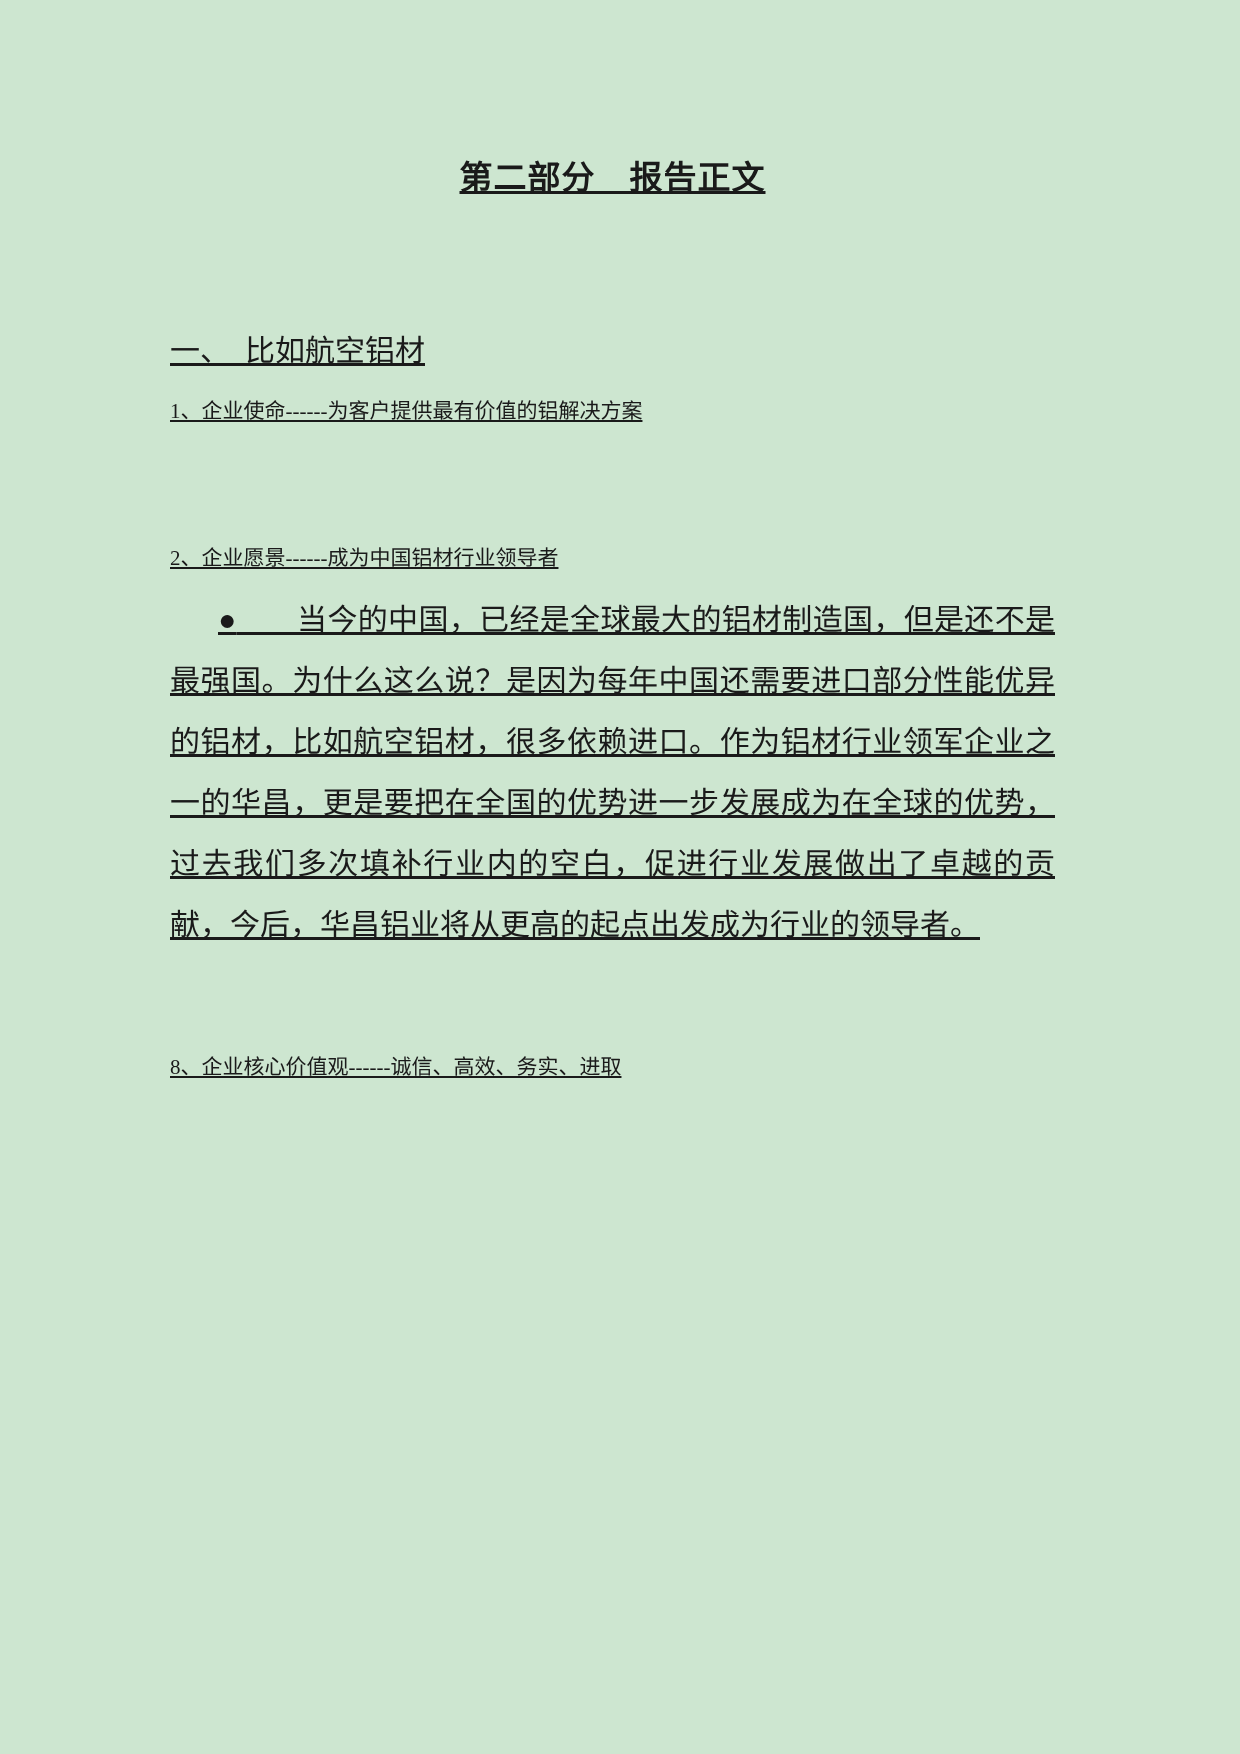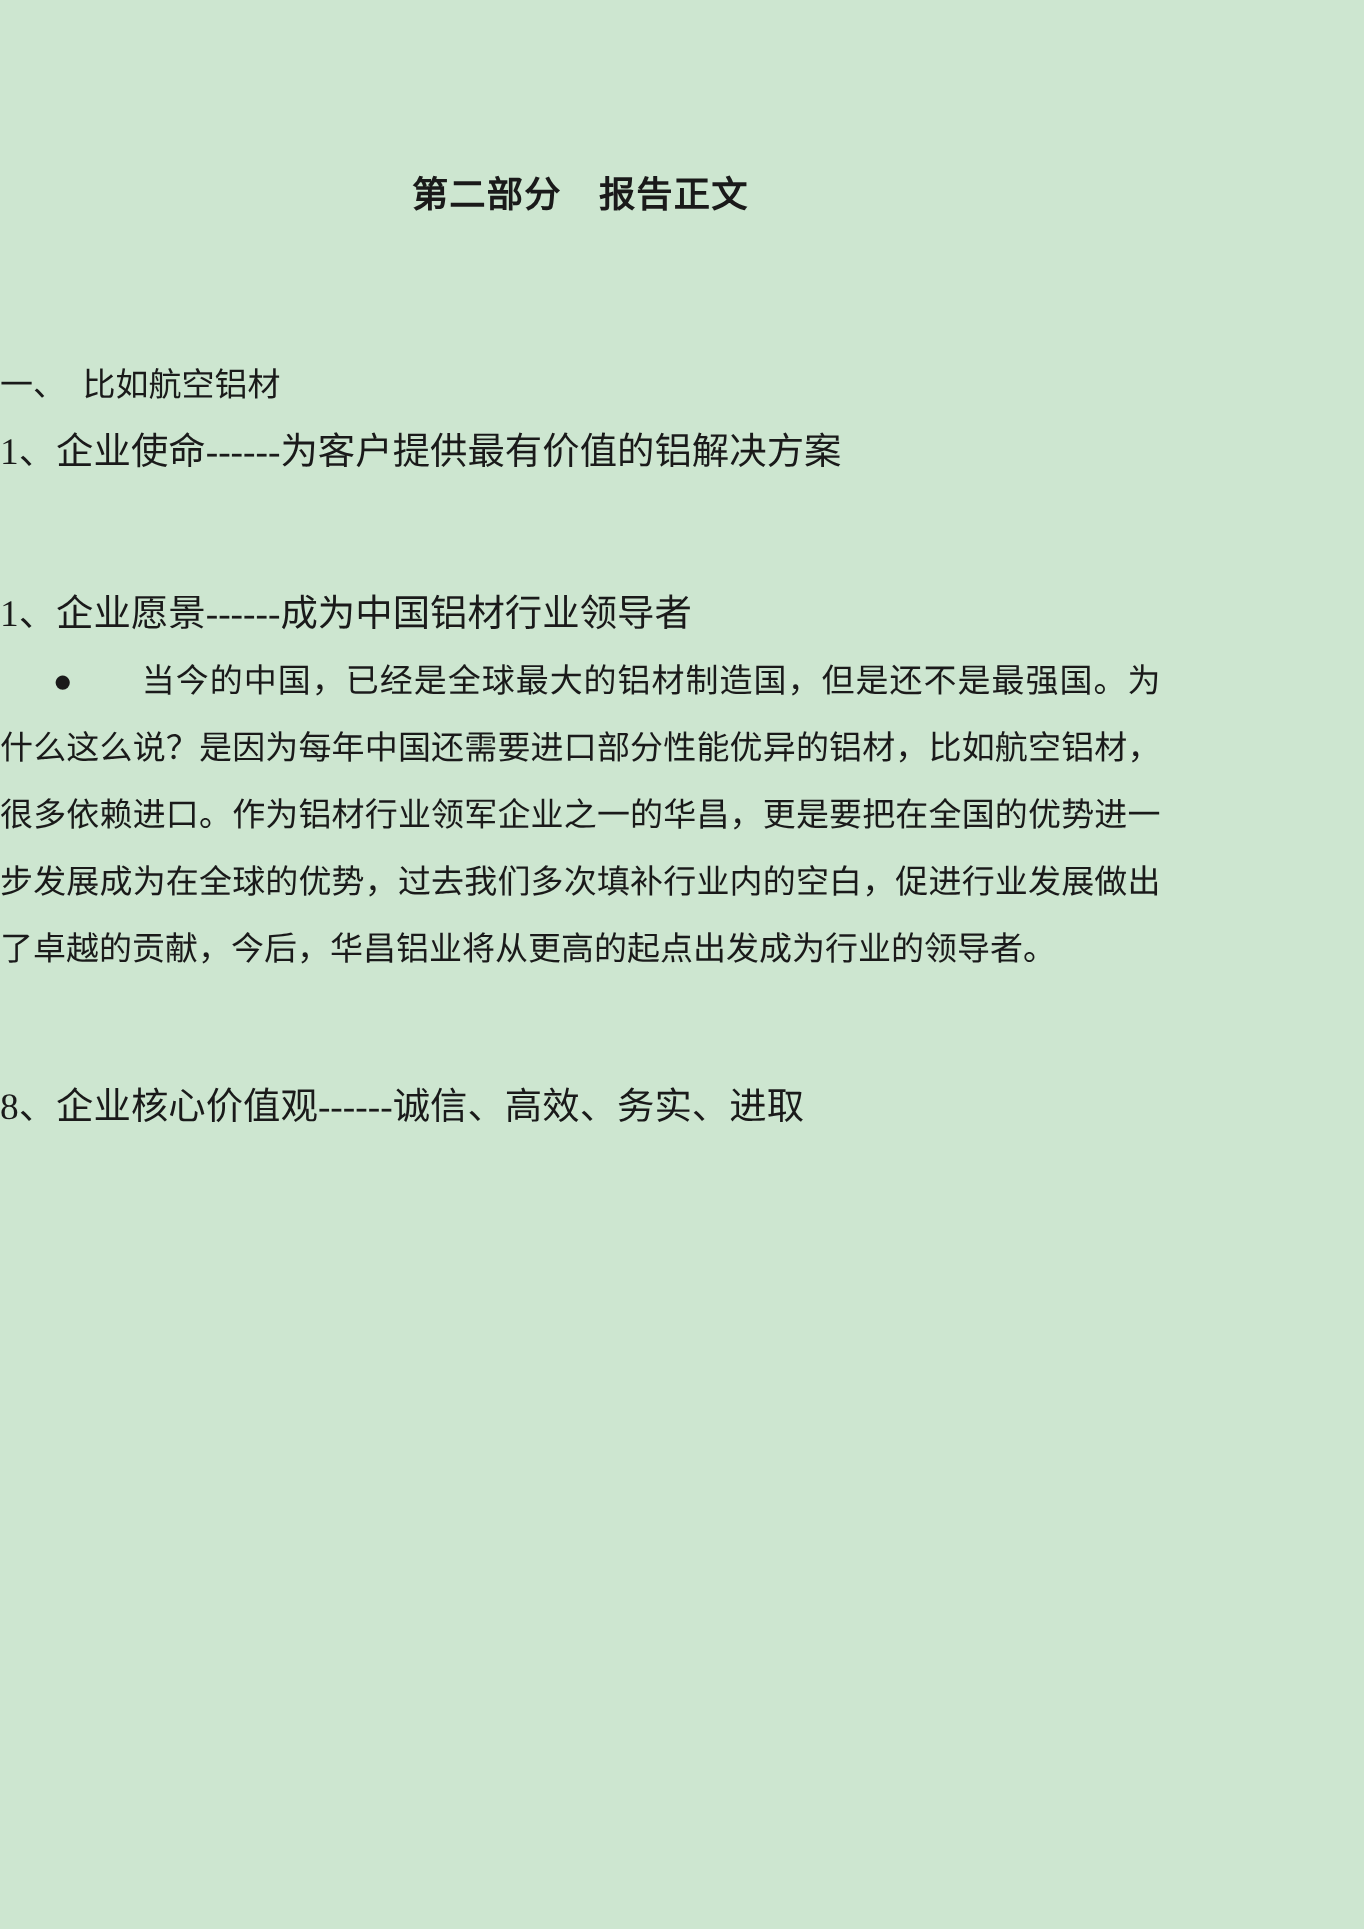--- a/index.html
+++ b/index.html
@@ -10,38 +10,40 @@
     position: relative;
     width: 1240px;
     height: 1754px;
     background: #cde6d0;
     color: #1a1a1a;
     font-family: "Liberation Serif", "DejaVu Serif", serif;
     overflow: hidden;
     box-sizing: border-box;
   }
   .content {
+    padding-left: 170px;
     padding-right: 185px; 
+    text-decoration: underline;
   }
   .doc-title {
     padding-top: 158px;
     font-size: 33px;
     line-height: 40px;
     font-weight: bold;
     text-align: center;
     letter-spacing: 1px;
   }
   .section-heading {
     margin-top: 122px;
     font-size: 30px;
     line-height: 61px;
     text-align: left;
   }
   .item-heading {
-    font-size: 34px;
+    font-size: 21px;
     line-height: 61px;
     text-align: left;
   }
   .body-para {
     margin: 0;
     font-size: 30px;
     line-height: 61px;
     text-align: justify;
     text-indent: 48px;
   }
@@ -60,21 +62,21 @@
 
     <div class="doc-title">第二部分　报告正文</div>
 
     <div class="section-heading">一、　比如航空铝材</div>
 
     <div class="item-heading">1、企业使命------为客户提供最有价值的铝解决方案</div>
 
 
     <div class="spacer-a"></div>
 
-    <div class="item-heading">1、企业愿景------成为中国铝材行业领导者</div>
+    <div class="item-heading">2、企业愿景------成为中国铝材行业领导者</div>
 
     <p class="body-para"><span class="bullet">●</span><span>　　当今的中国，已经是全球最大的铝材制造国，但是还不是最强国。为什么这么说？是因为每年中国还需要进口部分性能优异的铝材，比如航空铝材，很多依赖进口。作为铝材行业领军企业之一的华昌，更是要把在全国的优势进一步发展成为在全球的优势，过去我们多次填补行业内的空白，促进行业发展做出了卓越的贡献，今后，华昌铝业将从更高的起点出发成为行业的领导者。</span></p>
 
     <div class="spacer-b"></div>
 
     <div class="item-heading">8、企业核心价值观------诚信、高效、务实、进取</div>
 
   </div>
 </div>
 

